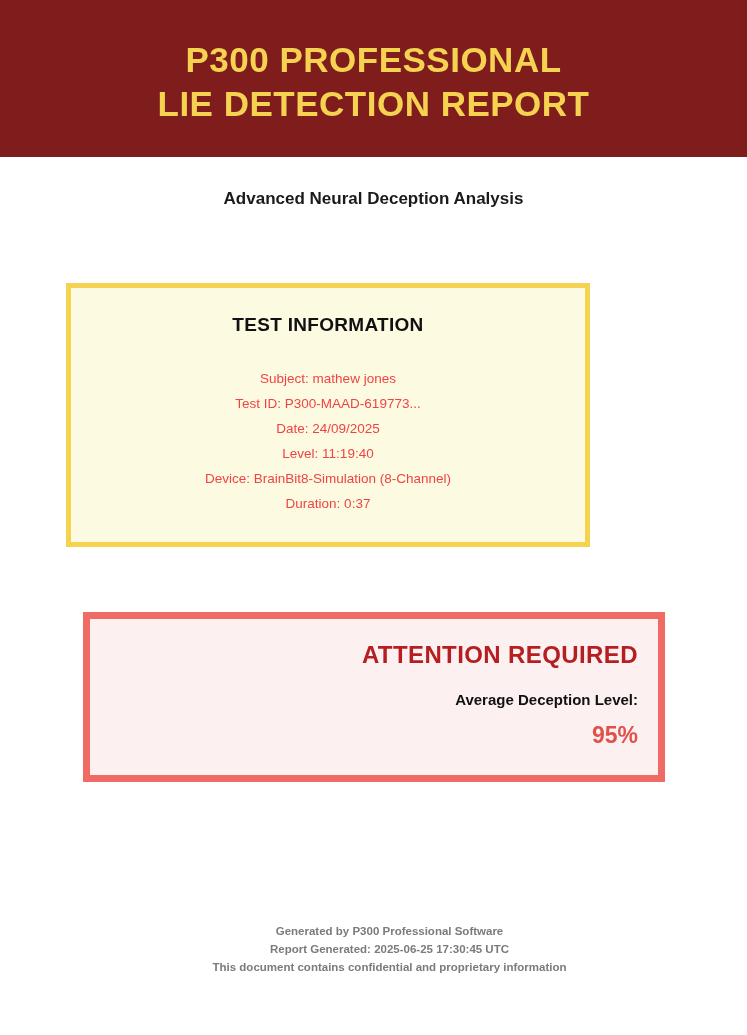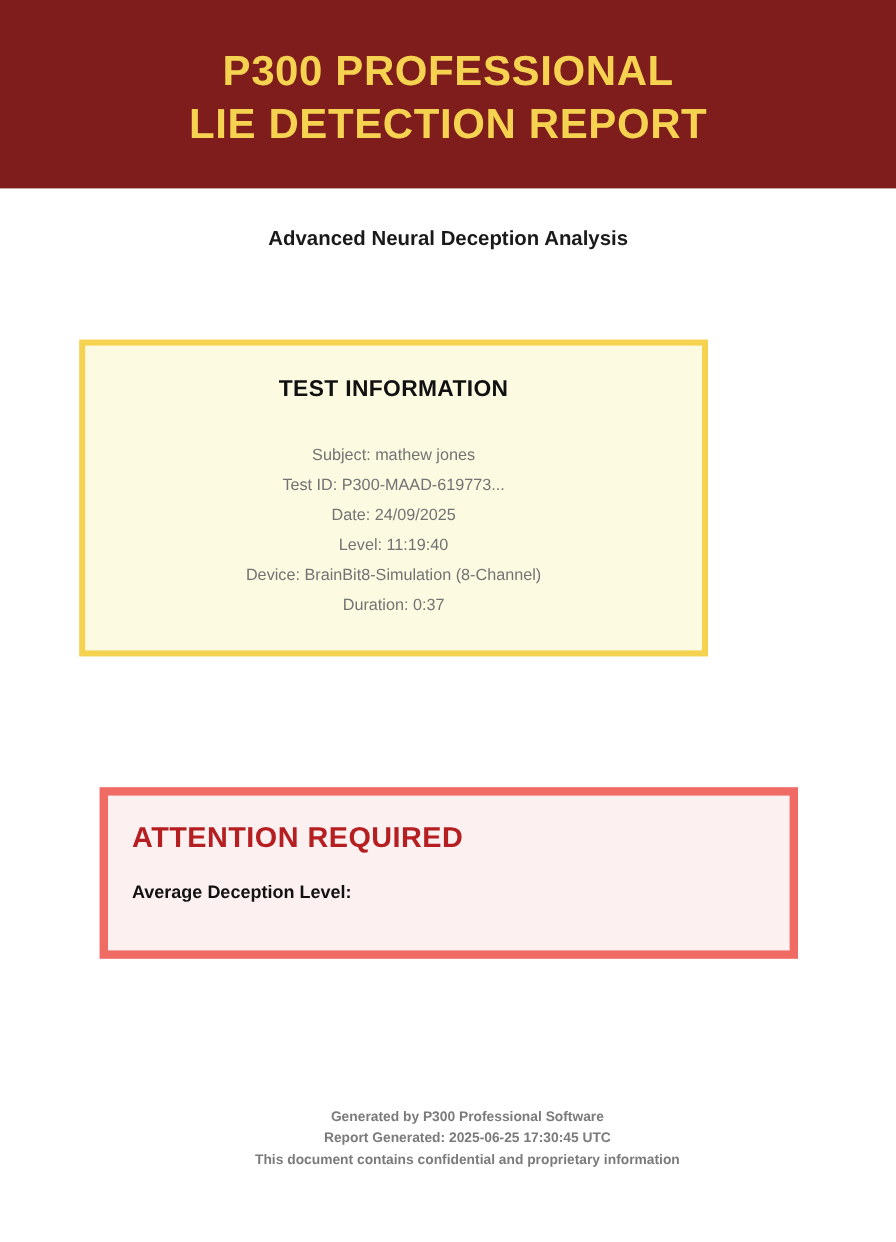--- a/index.html
+++ b/index.html
@@ -67,35 +67,35 @@
   }
   .info-box-title {
     font-size: 19px;
     font-weight: bold;
     color: #111111;
     margin-bottom: 30px;
     letter-spacing: 0.3px;
   }
   .info-line {
     font-size: 13.5px;
-    color: #737373;
+    color: #ef4444;
     line-height: 25px;
   }
 
   
   .alert-box {
     position: absolute;
     left: 83px;
-    top: 656px;
+    top: 612px;
     width: 582px;
     box-sizing: border-box;
     border: 7px solid #ef6b64;
     background: #fdf0f0;
     padding: 22px 20px 26px 20px;
-    text-align: left;
+    text-align: right;
   }
   .alert-title {
     font-size: 24px;
     font-weight: bold;
     color: #b51f22;
     letter-spacing: 0.4px;
     margin-bottom: 22px;
   }
   .alert-label {
     font-size: 15px;
@@ -151,20 +151,21 @@
     <div class="info-line">Test ID: P300-MAAD-619773...</div>
     <div class="info-line">Date: 24/09/2025</div>
     <div class="info-line">Level: 11:19:40</div>
     <div class="info-line">Device: BrainBit8-Simulation (8-Channel)</div>
     <div class="info-line">Duration: 0:37</div>
   </div>
 
   <div class="alert-box">
     <div class="alert-title">ATTENTION REQUIRED</div>
     <div class="alert-label">Average Deception Level:</div>
+    <div class="alert-value">95%</div>
   </div>
 
   <div class="footer">
     <div class="footer-line">Generated by P300 Professional Software</div>
     <div class="footer-line">Report Generated: 2025-06-25 17:30:45 UTC</div>
     <div class="footer-line">This document contains confidential and proprietary information</div>
   </div>
 
   <div class="page-number">Page 1 of 4</div>
 

